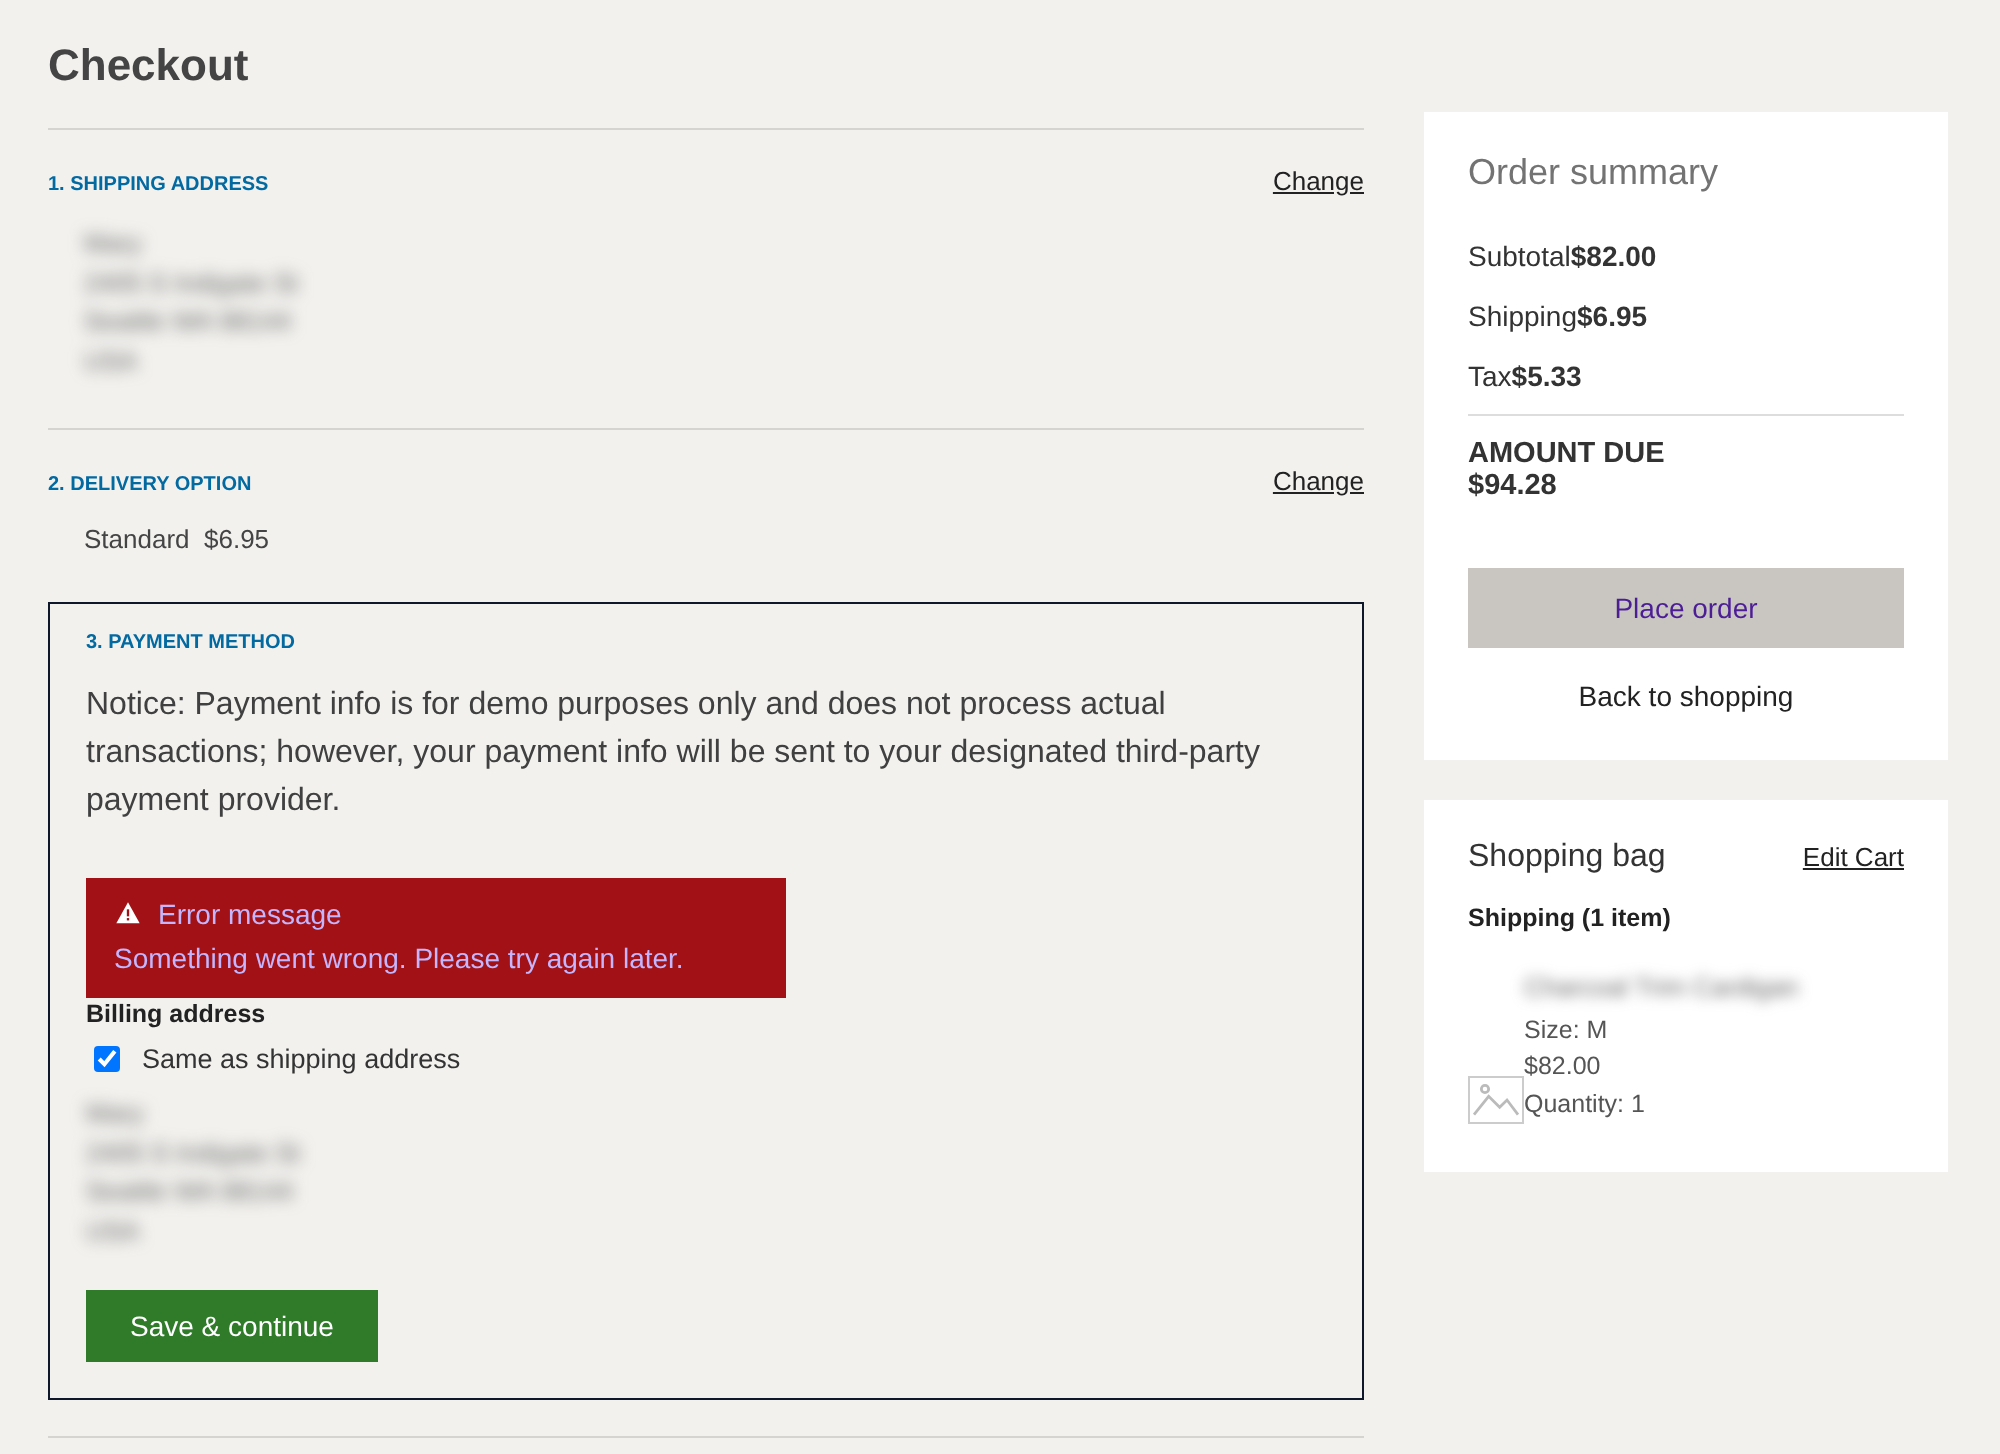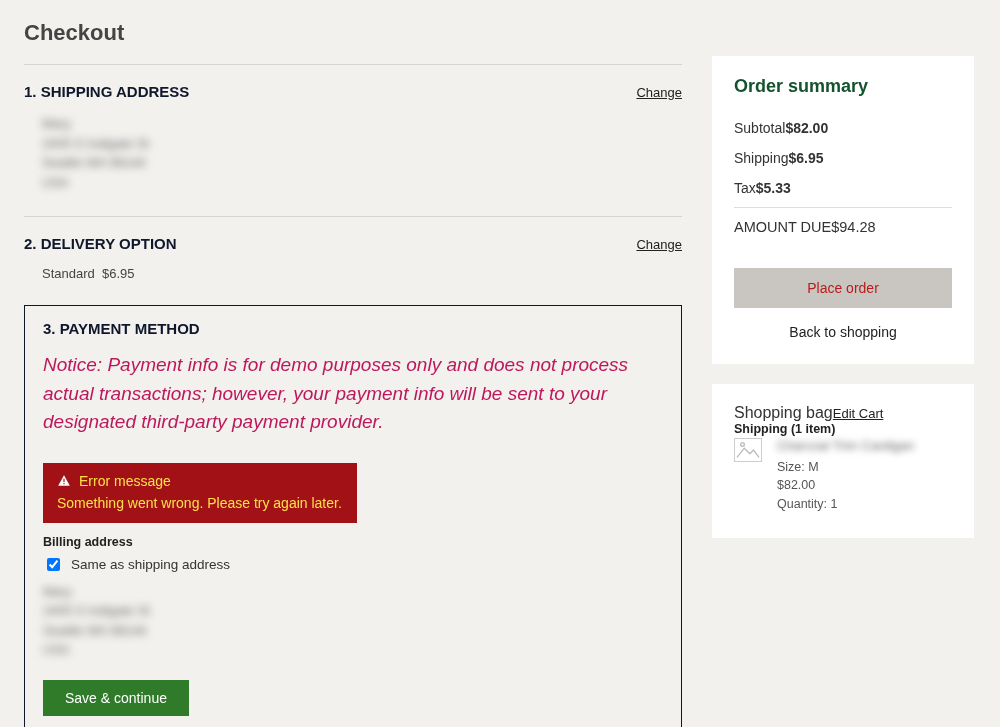--- a/index.html
+++ b/index.html
@@ -36,23 +36,23 @@
   }
   .section {
     margin-bottom: 24px;
   }
   .section-header {
     display: flex;
     justify-content: space-between;
     align-items: baseline;
   }
   .section-title {
-    font-size: 15px;
-    font-weight: 700;
-    color: #0f172a;
+    font-size: 10px;
+    font-weight: 700;
+    color: #0369a1;
   }
   .change-link {
     font-size: 13px;
     text-decoration: underline;
     color: #222;
     cursor: pointer;
   }
   .blurred {
     filter: blur(4px);
     user-select: none;
@@ -71,33 +71,32 @@
   .section-divider {
     border: none;
     border-top: 1px solid #d6d4d0;
     margin: 18px 0;
   }
   .payment-box {
     border: 1px solid #0f172a;
     padding: 14px 18px 18px 18px;
   }
   .notice {
-    font-style: italic;
-    font-size: 19px;
-    color: #be185d;
+    font-size: 16px;
+    color: #404040;
     margin-top: 14px;
     margin-bottom: 26px;
     line-height: 1.5;
   }
   .error-box {
     background: #a11115;
-    color: #fde047;
+    color: #c4b5fd;
     padding: 10px 14px 12px 14px;
-    width: 314px;
-    margin-bottom: 12px;
+    width: 350px;
+    margin-bottom: 1px;
   }
   .error-top {
     display: flex;
     align-items: center;
     gap: 8px;
     font-size: 14px;
     font-weight: 400;
     margin-bottom: 6px;
   }
   .warn-icon {
@@ -144,84 +143,88 @@
     cursor: pointer;
   }
   
   .card {
     background: #fff;
     padding: 20px 22px 24px 22px;
     margin-bottom: 20px;
   }
   .card-title {
     font-size: 18px;
-    font-weight: 700;
-    color: #14532d;
+    font-weight: 400;
+    color: #737373;
     margin: 0 0 16px 0;
   }
   .summary-row {
     display: flex;
     justify-content: flex-start;
     font-size: 14px;
     color: #333;
     padding: 7px 0;
   }
   .summary-divider {
     border: none;
     border-top: 1px solid #ddd;
     margin: 4px 0;
   }
   .amount-due {
-    font-weight: 400;
+    font-weight: 700;
     font-size: 14.5px;
+    flex-direction: column;
   }
   .place-order-btn {
     display: block;
     width: 100%;
     background: #c9c6c1;
-    color: #b91c1c;
+    color: #4c1d95;
     border: none;
     font-size: 14px;
     padding: 12px 0;
     margin-top: 26px;
     cursor: default;
     text-align: center;
   }
   .back-link {
     display: block;
     text-align: center;
     font-size: 14px;
     color: #222;
     margin-top: 16px;
     cursor: pointer;
   }
   .bag-header {
     display: flex;
+    justify-content: space-between;
     align-items: baseline;
+    margin-bottom: 14px;
   }
   .bag-title {
     font-size: 16px;
     font-weight: 400;
     color: #333;
   }
   .edit-link {
     font-size: 13px;
     text-decoration: underline;
     color: #222;
     cursor: pointer;
   }
   .ship-count {
     font-size: 12.5px;
     font-weight: 700;
     color: #222;
+    margin-bottom: 18px;
   }
   .bag-item {
     display: flex;
-    gap: 15px;
-    align-items: flex-start;
+    gap: 0;
+    align-items: flex-end;
   }
   .thumb {
     width: 28px;
     height: 24px;
     border: 1px solid #ccc;
     position: relative;
     margin-top: 2px;
   }
   .thumb svg { width: 100%; height: 100%; }
   .item-meta {

